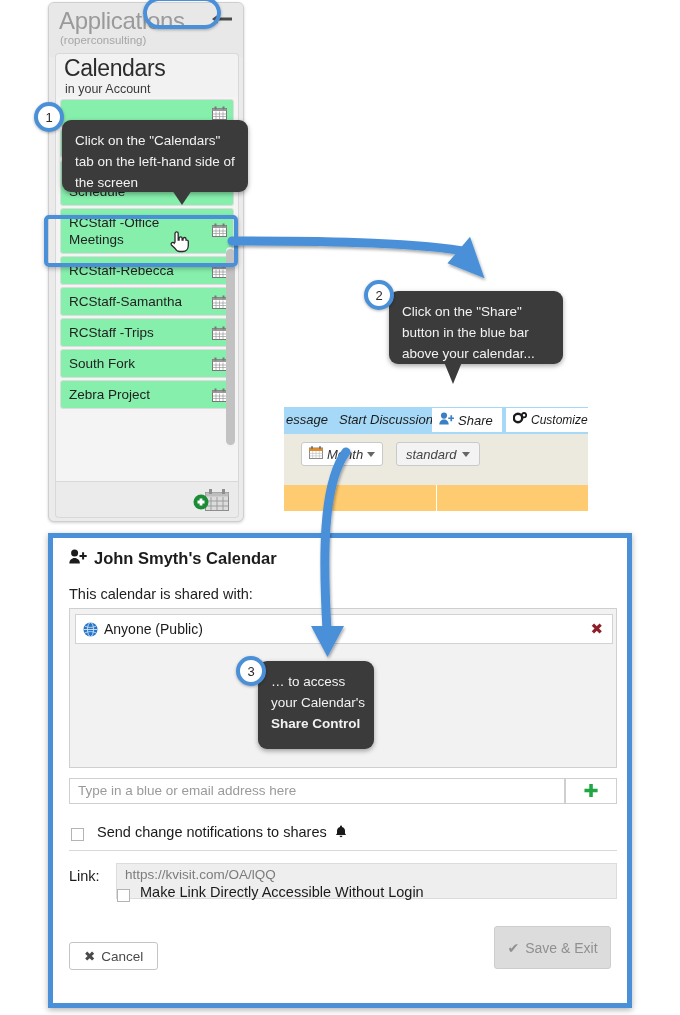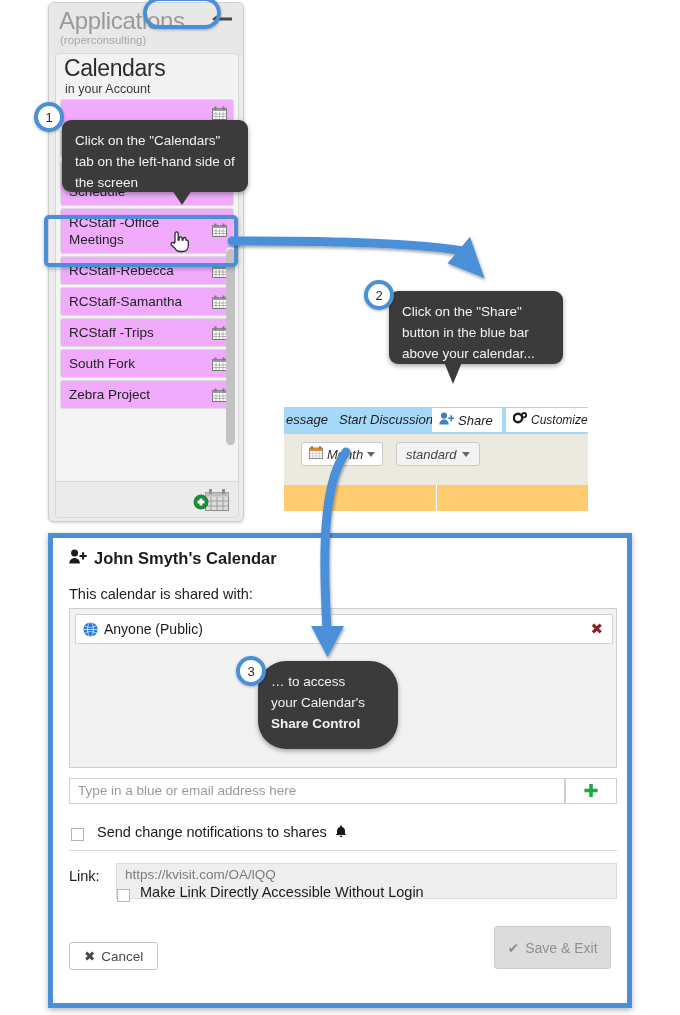--- a/index.html
+++ b/index.html
@@ -33,21 +33,21 @@
   }
   #cal-title{position:absolute;left:8px;top:1px;font-size:23px;color:#2c2c2c;letter-spacing:-.4px;}
   #cal-sub{position:absolute;left:9px;top:28px;font-size:12.5px;color:#3a3a3a;}
 
   #cal-list{
     position:absolute;left:6px;top:94px;width:184px;height:385px;
     background:#f4f4f4;border:1px solid #d8d8d8;border-top:none;
     box-sizing:border-box;overflow:hidden;
   }
   .cal-item{
-    position:relative;margin:2px 4px 0 4px;background:#f0abfc;
+    position:relative;margin:2px 4px 0 4px;background:#86efac;
     border:1px solid #dcdcdc;border-radius:3px;
     min-height:28px;box-sizing:border-box;padding:5px 30px 5px 8px;
     font-size:13.5px;color:#222;line-height:17px;cursor:pointer;
   }
   .cal-icon{
     position:absolute;right:6px;top:50%;transform:translateY(-50%);
     width:15px;height:14px;
   }
   #sb-track{position:absolute;right:3px;top:150px;width:9px;height:200px;background:#f0f0f0;border-radius:5px;}
   #sb-thumb{position:absolute;right:3px;top:152px;width:9px;height:196px;background:#c2c2c2;border-radius:5px;cursor:pointer;}
@@ -177,21 +177,21 @@
     display:flex;align-items:center;justify-content:center;
     font-size:13px;color:#2a2a2a;box-shadow:0 1px 3px rgba(0,0,0,.3);
     z-index:40;
   }
   #callout1{left:62px;top:120px;width:186px;height:72px;}
   #callout1 .tail{left:110px;bottom:-13px;border-left:10px solid transparent;border-right:10px solid transparent;border-top:15px solid #3b3b3b;}
   #step1{left:34px;top:102px;}
   #callout2{left:389px;top:291px;width:174px;height:73px;}
   #callout2 .tail{left:55px;bottom:-20px;border-left:9px solid transparent;border-right:9px solid transparent;border-top:22px solid #3b3b3b;}
   #step2{left:364px;top:280px;}
-  #callout3{left:258px;top:661px;width:140px;height:88px;border-radius:28px;}
+  #callout3{left:258px;top:661px;width:116px;height:88px;}
   #step3{left:236px;top:656px;}
   #c3l1{position:absolute;left:13px;top:10px;}
   #c3l2{position:absolute;left:13px;top:31px;}
   #c3l3{position:absolute;left:13px;top:52px;font-weight:bold;}
 
   
   #arrows{position:absolute;left:0;top:0;width:680px;height:1015px;pointer-events:none;z-index:30;}
 </style>
 </head>
 <body>

